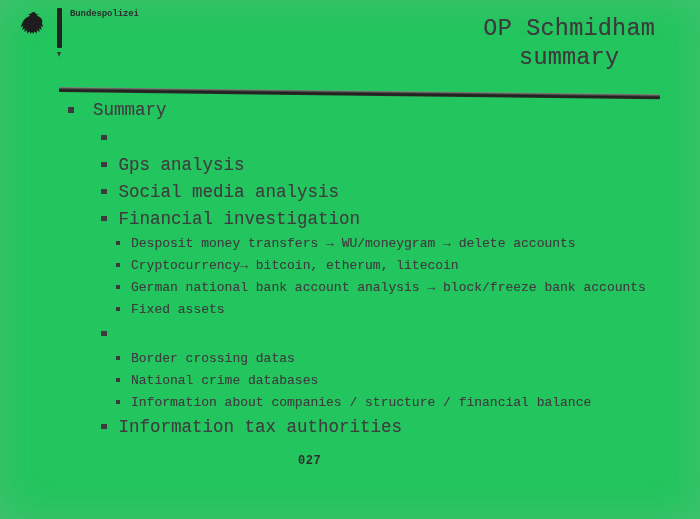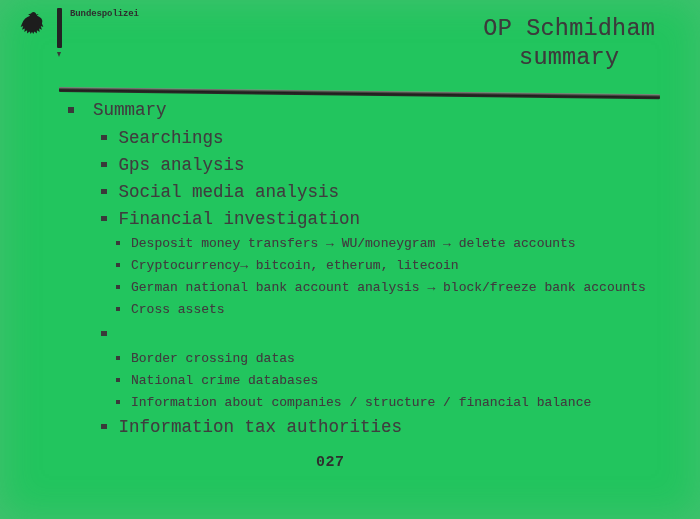--- a/index.html
+++ b/index.html
@@ -59,22 +59,22 @@
        text-shadow:0 0 0.5px rgba(80,80,80,0.5);}
   .row .sq{flex:0 0 auto;background:#3a3a3a;}
   .l1{height:28px;padding-left:68px;font-size:17.5px;}
   .l1 .sq{width:6px;height:6px;margin-right:19px;}
   .l2{height:27px;padding-left:101px;font-size:17.5px;}
   .l2 .sq{width:5.5px;height:5.5px;margin-right:12px;}
   .l3{height:22px;padding-left:116px;font-size:13px;}
   .l3 .sq{width:4px;height:4px;margin-right:11px;}
   
   .page-number{
-    position:absolute;left:316px;top:454px;
-    font-size:15px;font-weight:700;color:#2f2f2f;
+    position:absolute;left:298px;top:454px;
+    font-size:12px;font-weight:700;color:#2f2f2f;
     letter-spacing:0.5px;
   }
 </style>
 </head>
 <body>
 
 <div class="slide">
 
   <div class="logo">
     <svg class="eagle" viewBox="0 0 34 40">
@@ -95,21 +95,20 @@
 
   <div class="divider"></div>
 
   <div class="bullets">
       <div class="row l1">
       <span class="sq"></span>
       <span class="txt">Summary</span>
     </div>
       <div class="row l2">
       <span class="sq"></span>
-      <span class="txt">Searchings</span>
     </div>
       <div class="row l2">
       <span class="sq"></span>
       <span class="txt">Gps analysis</span>
     </div>
       <div class="row l2">
       <span class="sq"></span>
       <span class="txt">Social media analysis</span>
     </div>
       <div class="row l2">
@@ -123,21 +122,21 @@
       <div class="row l3">
       <span class="sq"></span>
       <span class="txt">Cryptocurrency→ bitcoin, etherum, litecoin</span>
     </div>
       <div class="row l3">
       <span class="sq"></span>
       <span class="txt">German national bank account analysis → block/freeze bank accounts</span>
     </div>
       <div class="row l3">
       <span class="sq"></span>
-      <span class="txt">Cross assets</span>
+      <span class="txt">Fixed assets</span>
     </div>
       <div class="row l2">
       <span class="sq"></span>
     </div>
       <div class="row l3">
       <span class="sq"></span>
       <span class="txt">Border crossing datas</span>
     </div>
       <div class="row l3">
       <span class="sq"></span>

